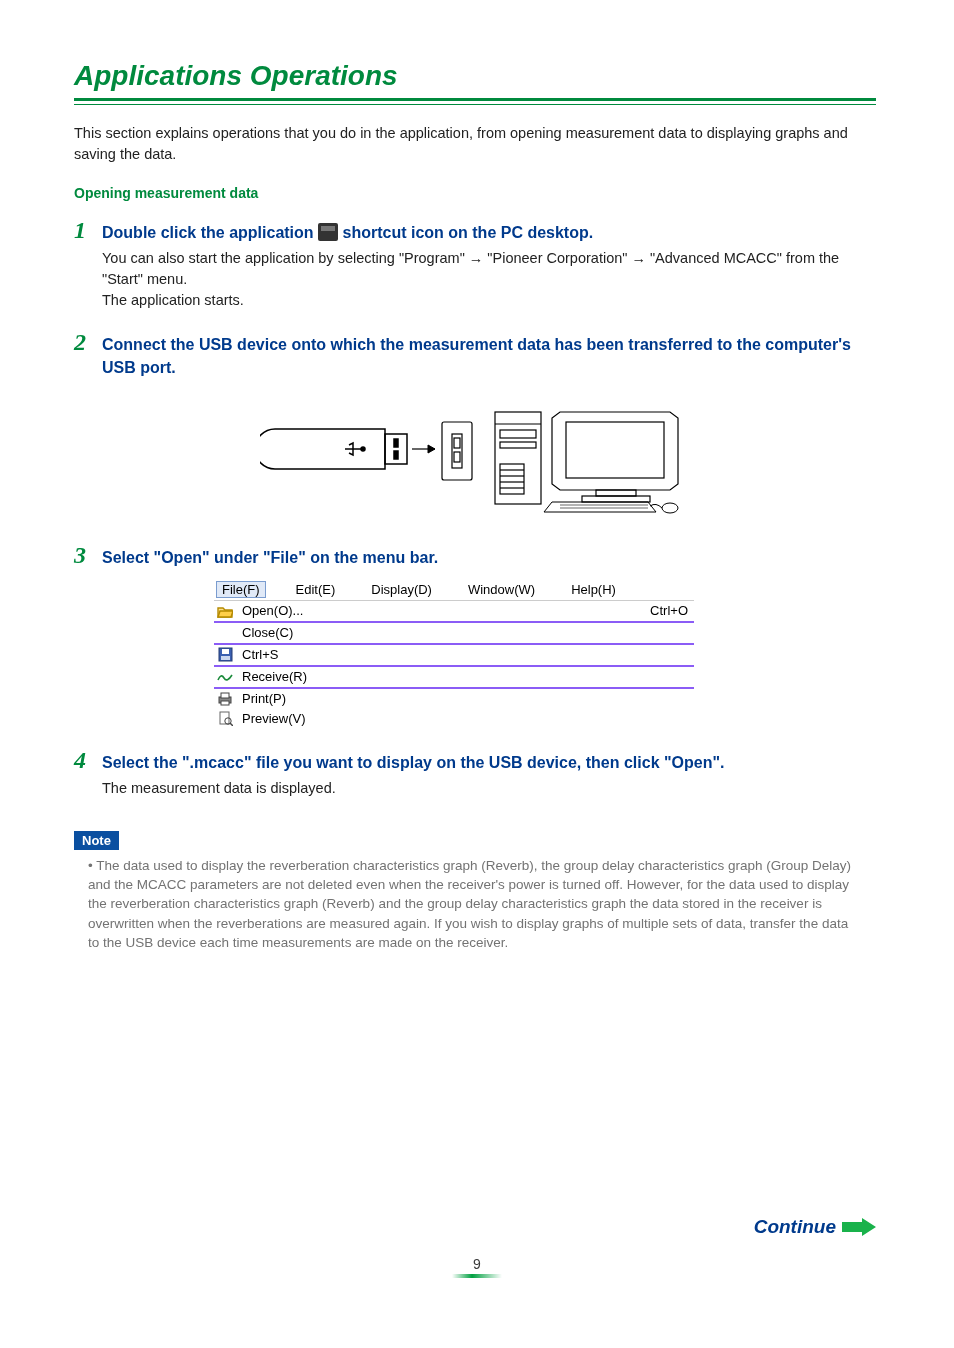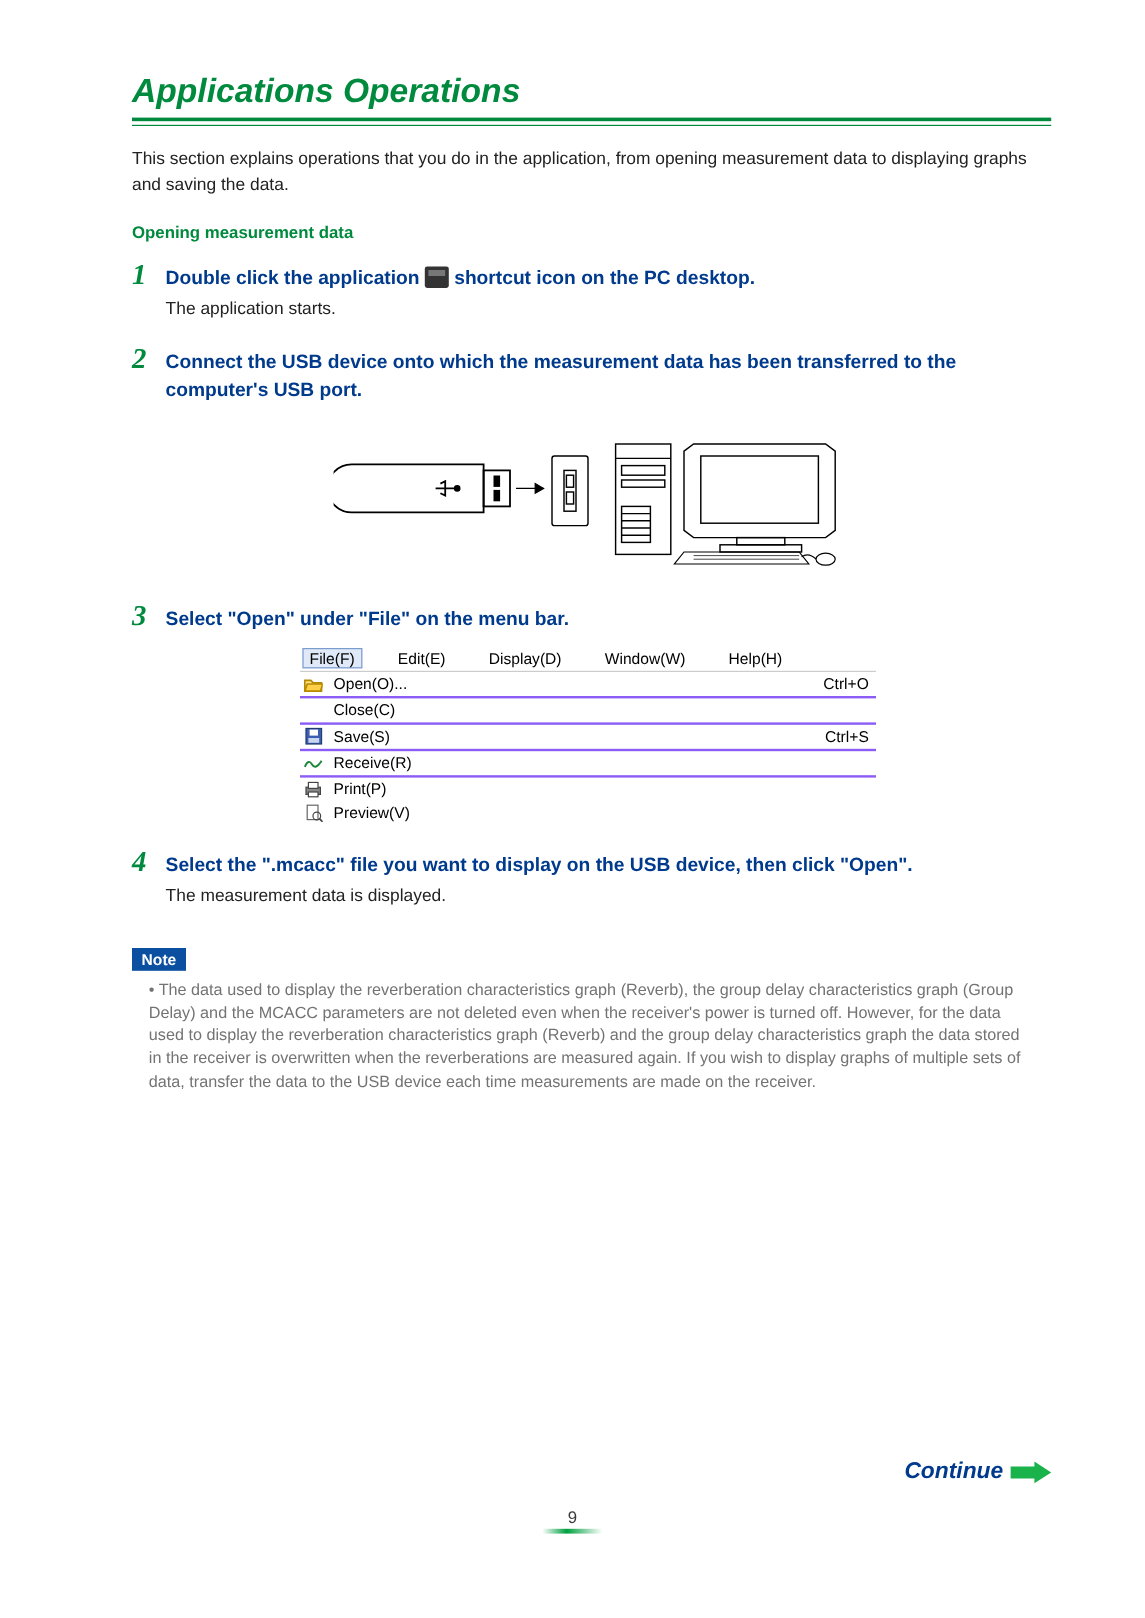--- a/index.html
+++ b/index.html
@@ -6,21 +6,21 @@
     margin: 0;
     padding: 0;
     background: #fff;
     font-family: Arial, Helvetica, sans-serif;
     color: #000;
   }
   .page {
     width: 954px;
     min-height: 1348px;
     margin: 0 auto;
-    padding: 60px 78px 40px 110px;
+    padding: 60px 78px 40px 74px;
     box-sizing: border-box;
     position: relative;
   }
   .page-title {
     font-family: Verdana, Geneva, sans-serif;
     font-style: italic;
     font-weight: bold;
     font-size: 28px;
     color: #008a3e;
     margin: 0 0 6px 0;
@@ -202,20 +202,21 @@
   <div class="step">
     <div class="step-head">
       <span class="step-num">1</span>
       <span class="step-title">
         <span>Double click the application </span>
         <span class="inline-icon"></span>
         <span> shortcut icon on the PC desktop.</span>
       </span>
     </div>
     <div class="step-body">
+      <div>You can also start the application by selecting "Program" → "Pioneer Corporation" → "Advanced MCACC" from the "Start" menu.</div>
       <div>The application starts.</div>
     </div>
   </div>
 
   
   <div class="step">
     <div class="step-head">
       <span class="step-num">2</span>
       <span class="step-title">Connect the USB device onto which the measurement data has been transferred to the computer's USB port.</span>
     </div>
@@ -310,21 +311,20 @@
           <span class="mi-short"></span>
         </div>
         <div class="menu-row sep">
           <span class="mi-icon">
             <svg width="15" height="15">
                 <rect x="1" y="1" width="13" height="13" fill="#3a5fb0" stroke="#223b72"></rect>
                 <rect x="4" y="2" width="7" height="5" fill="#fff"></rect>
                 <rect x="3" y="9" width="9" height="4" fill="#c9d6ef"></rect>
               </svg>
           </span>
-          <span class="mi-label">Save(S)</span>
           <span class="mi-short">Ctrl+S</span>
         </div>
         <div class="menu-row sep">
           <span class="mi-icon">
             <svg width="16" height="12">
                 <path d="M1 9 Q4 2 7 7 T15 4" fill="none" stroke="#1a8a3a" stroke-width="1.6"></path>
               </svg>
           </span>
           <span class="mi-label">Receive(R)</span>
           <span class="mi-short"></span>

